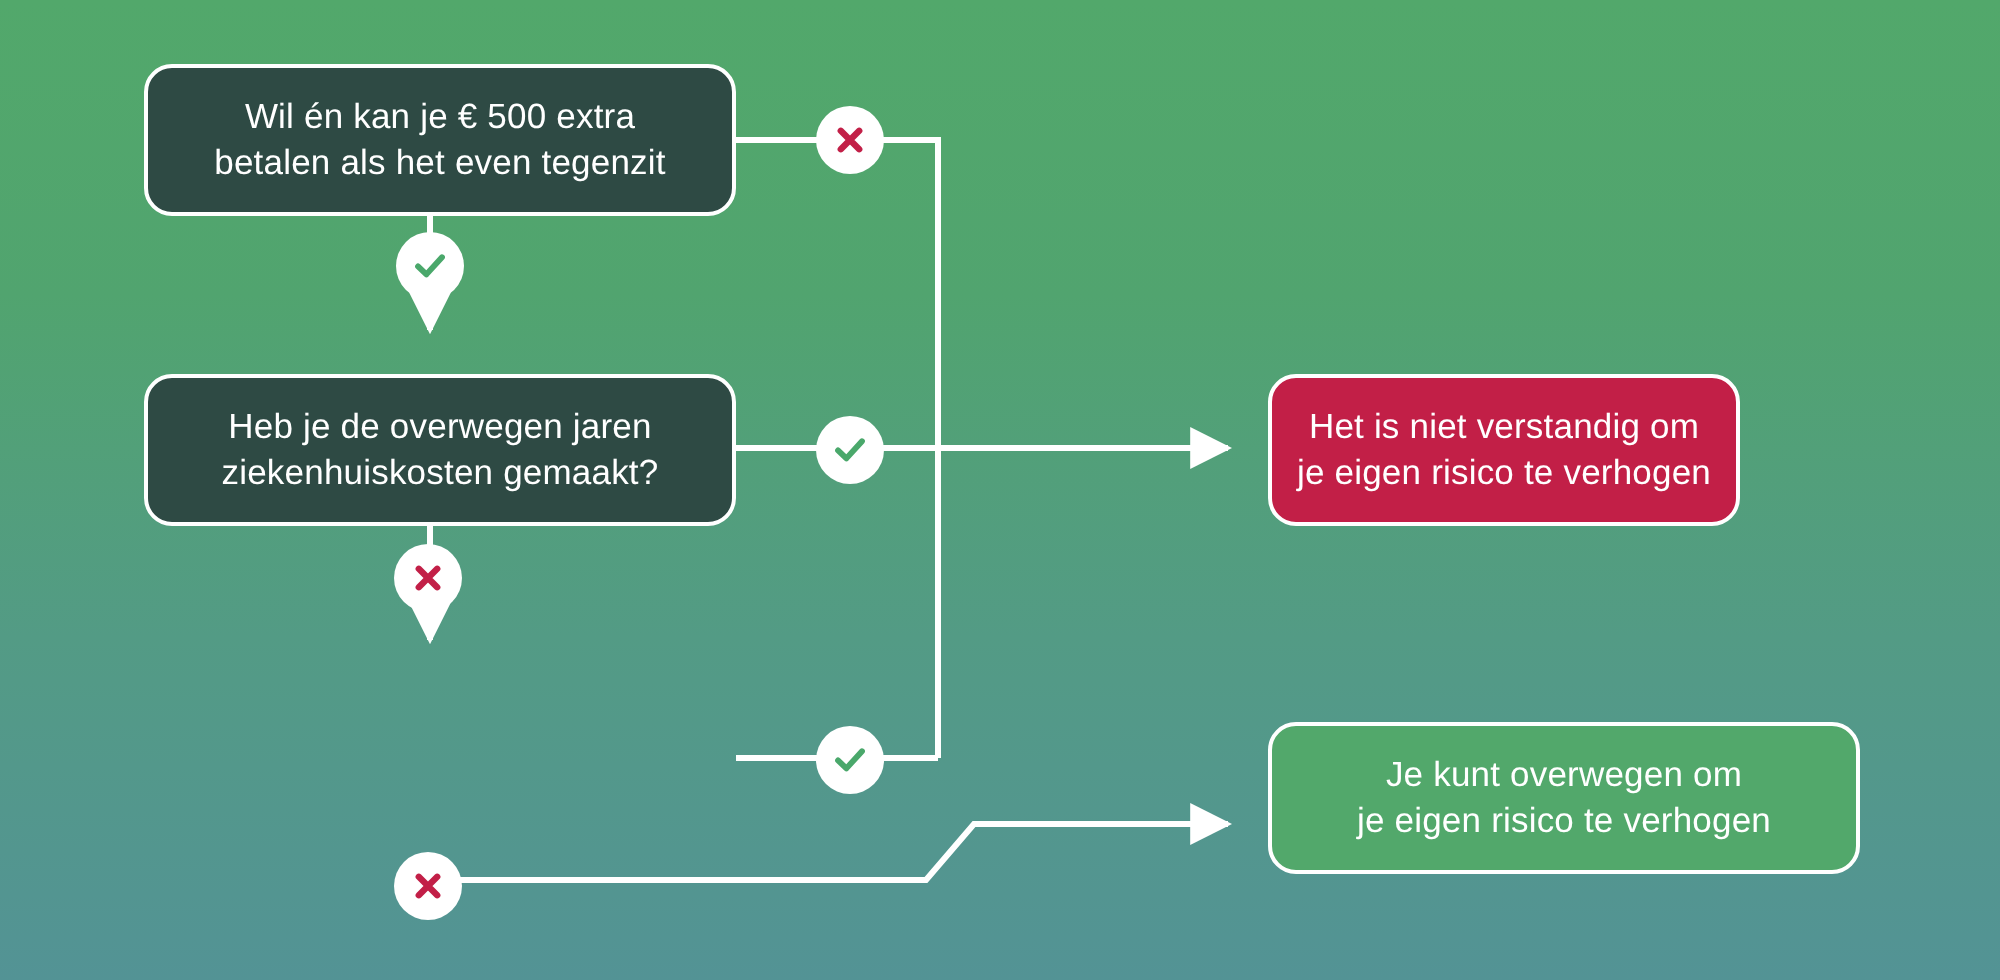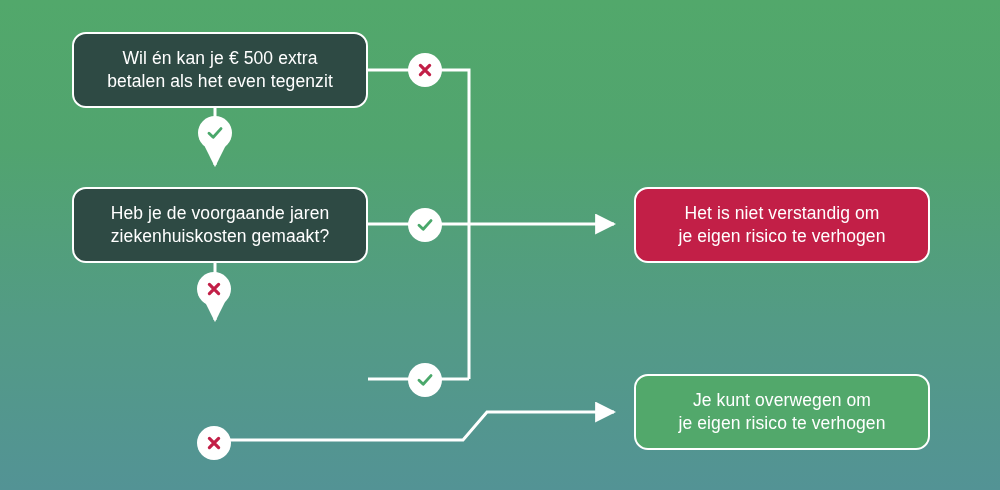--- a/index.html
+++ b/index.html
@@ -87,31 +87,31 @@
       <path d="M 215 440 L 463 440 L 487 412 L 614 412" marker-end="url(#arrow)"></path>
     </g>
   </svg>
 
   <div class="node node-question" style="left:72px; top:32px; width:296px; height:76px;">
     <span class="node-text">Wil én kan je € 500 extra
 betalen als het even tegenzit</span>
   </div>
 
   <div class="node node-question" style="left:72px; top:187px; width:296px; height:76px;">
-    <span class="node-text">Heb je de voorgaande jaren
+    <span class="node-text">Heb je de overwegen jaren
 ziekenhuiskosten gemaakt?</span>
   </div>
 
 
-  <div class="node node-negative" style="left:634px; top:187px; width:296px; height:76px;">
+  <div class="node node-negative" style="left:634px; top:187px; width:236px; height:76px;">
     <span class="node-text">Het is niet verstandig om
 je eigen risico te verhogen</span>
   </div>
 
-  <div class="node node-positive" style="left:634px; top:374px; width:296px; height:76px;">
+  <div class="node node-positive" style="left:634px; top:361px; width:296px; height:76px;">
     <span class="node-text">Je kunt overwegen om
 je eigen risico te verhogen</span>
   </div>
 
   <div class="badge" style="left:408px; top:53px;">
     <svg width="20" height="20" viewBox="0 0 20 20" aria-hidden="true">
       <path d="M5.4 5.4 L14.6 14.6 M14.6 5.4 L5.4 14.6" stroke="#c21f47" stroke-width="3.2" stroke-linecap="round"></path>
     </svg>
   </div>
 

